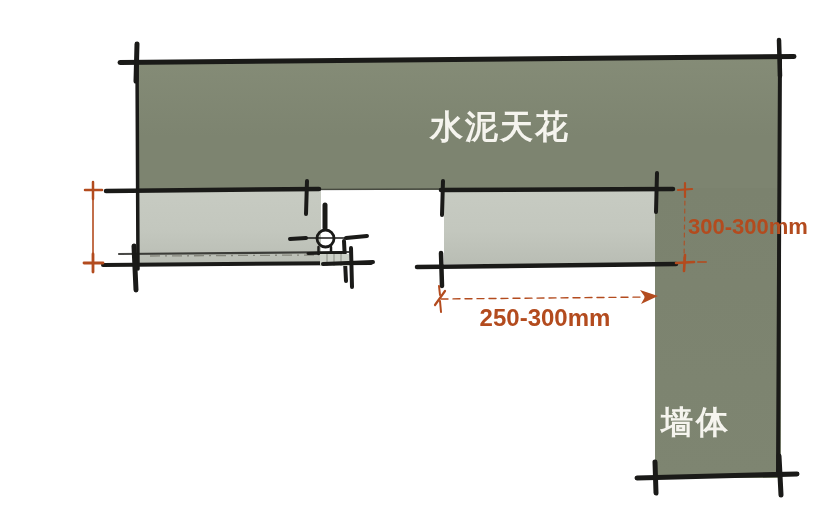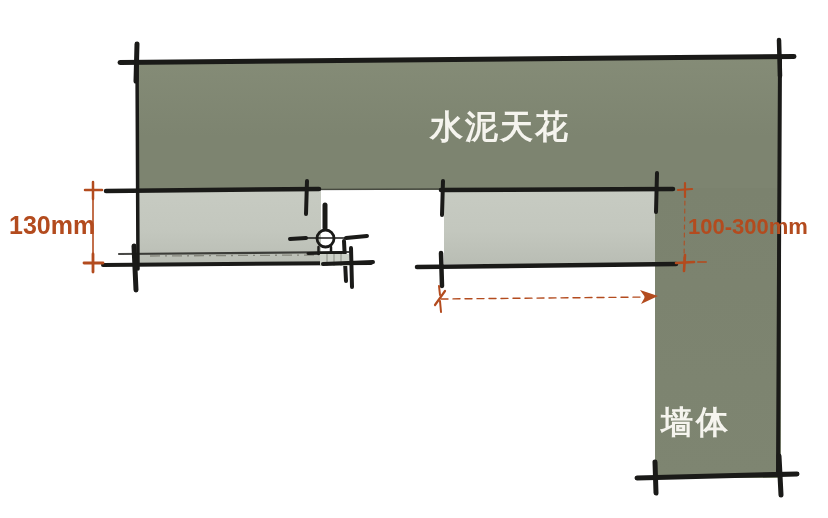--- a/index.html
+++ b/index.html
@@ -127,16 +127,16 @@
       <path class="orange" d="M441,299 L651,297" stroke-width="1.4" stroke-dasharray="7 5"></path>
       <path class="orange" d="M435,305 L445,291" stroke-width="2.2"></path>
       <path class="orange" d="M439,286 L440,295" stroke-width="2"></path>
       <path class="orange" d="M440,301 L441,312" stroke-width="2"></path>
       <polygon points="658,296 640,290 645,297 641,304" fill="var(--dim-orange)"></polygon>
     </g>
   </svg>
 
   <div class="lbl lbl-white lbl-ceiling">水泥天花</div>
   <div class="lbl lbl-white lbl-wall">墙体</div>
-  <div class="lbl lbl-dim lbl-130">130mm</div>
-  <div class="lbl lbl-dim lbl-200">100-300mm</div>
+  <div class="lbl lbl-dim lbl-200">300-300mm</div>
+  <div class="lbl lbl-dim lbl-250">250-300mm</div>
 
 </div>
 
 </body></html>

